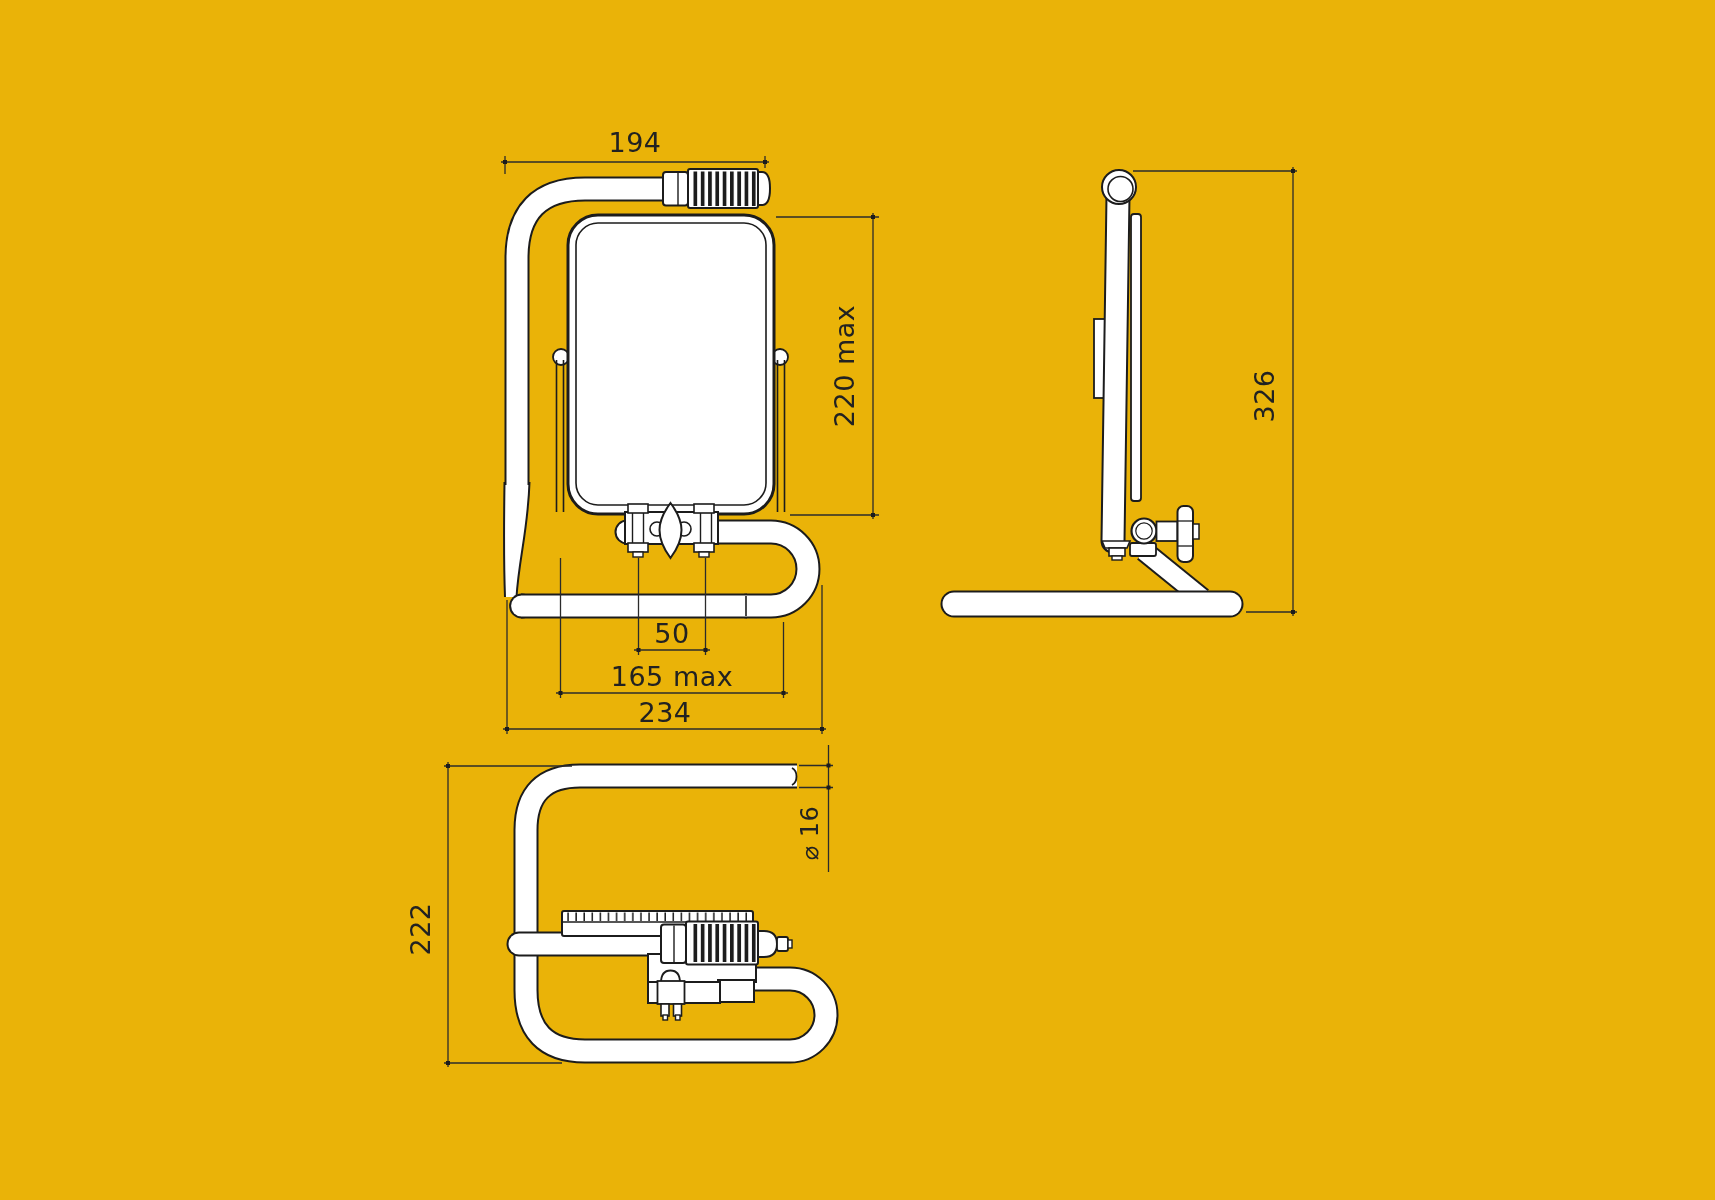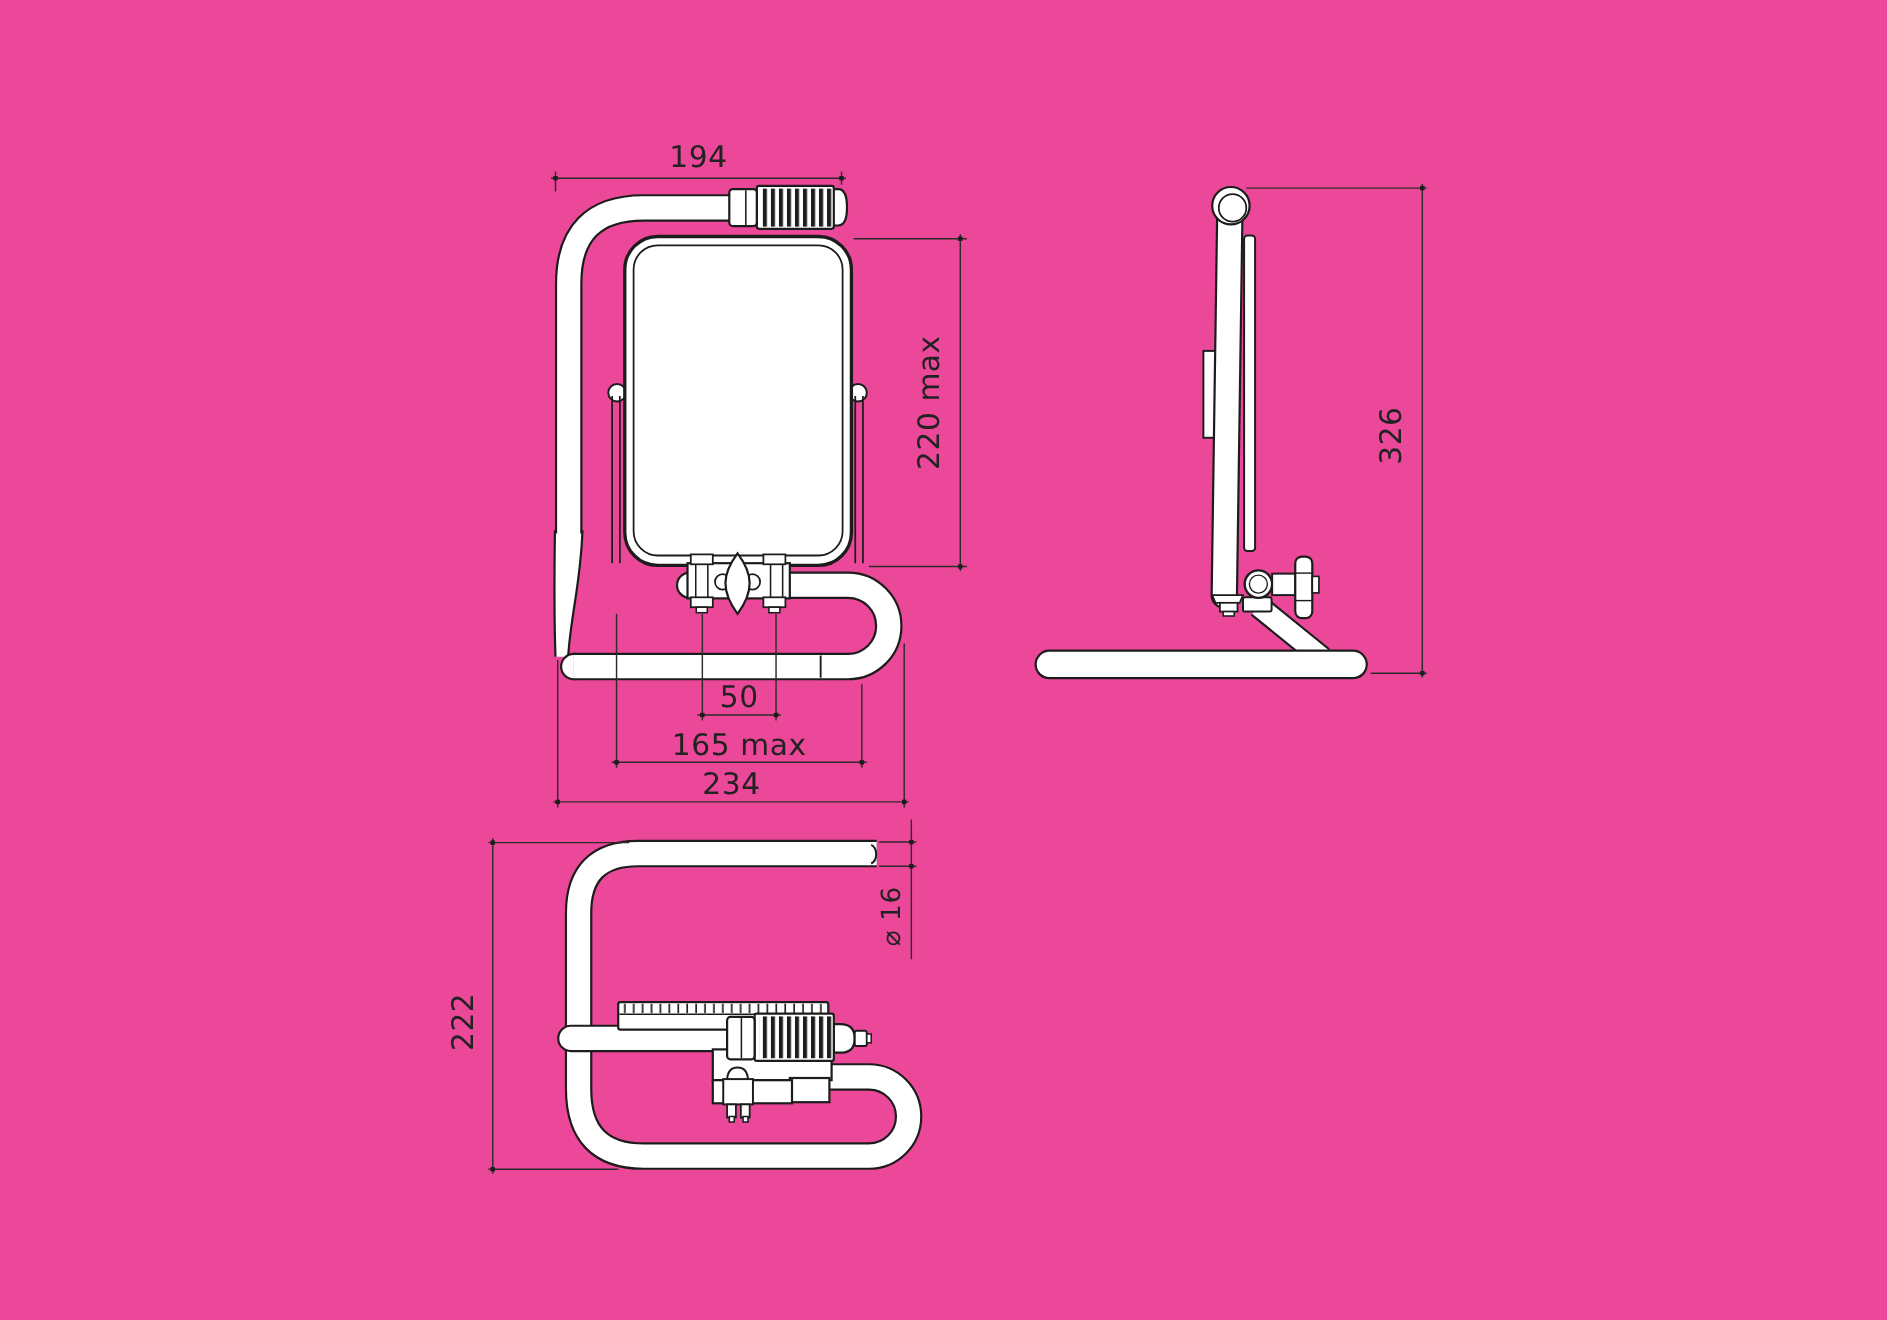--- a/index.html
+++ b/index.html
@@ -1,16 +1,16 @@
 <!DOCTYPE html>
 <html><head>
 <meta charset="utf-8">
 <style>
   html,body{margin:0;padding:0;background:#fff;}
-  #stage{position:relative;width:1715px;height:1200px;background:#ec4899;overflow:hidden;
+  #stage{position:relative;width:1715px;height:1200px;background:#eab308;overflow:hidden;
          font-family:"DejaVu Sans","Liberation Sans",sans-serif;}
   svg{position:absolute;left:0;top:0;}
   .fw{fill:#fff;stroke:#1c1c1c;}
   .nf{fill:none;stroke:#1c1c1c;}
   .to{fill:none;stroke:#1c1c1c;}
   .ti{fill:none;stroke:#fff;}
   .dl{stroke:#2b2b2b;stroke-width:1.3;fill:none;}
   .dt{font-family:"DejaVu Sans","Liberation Sans",sans-serif;font-size:27px;fill:#222;letter-spacing:.5px;}
   .dt16{font-size:24px;}
   .tick{fill:#1c1c1c;}

